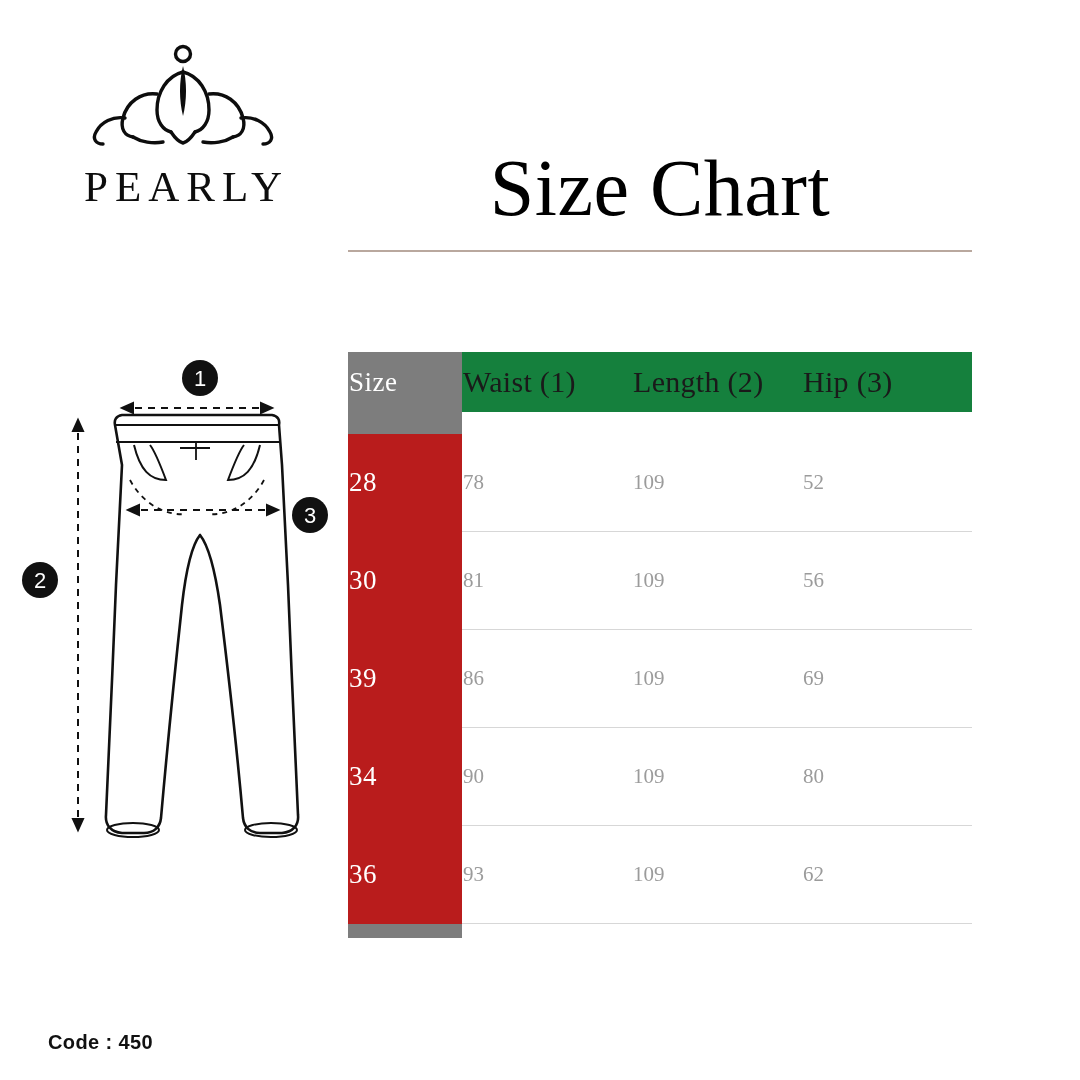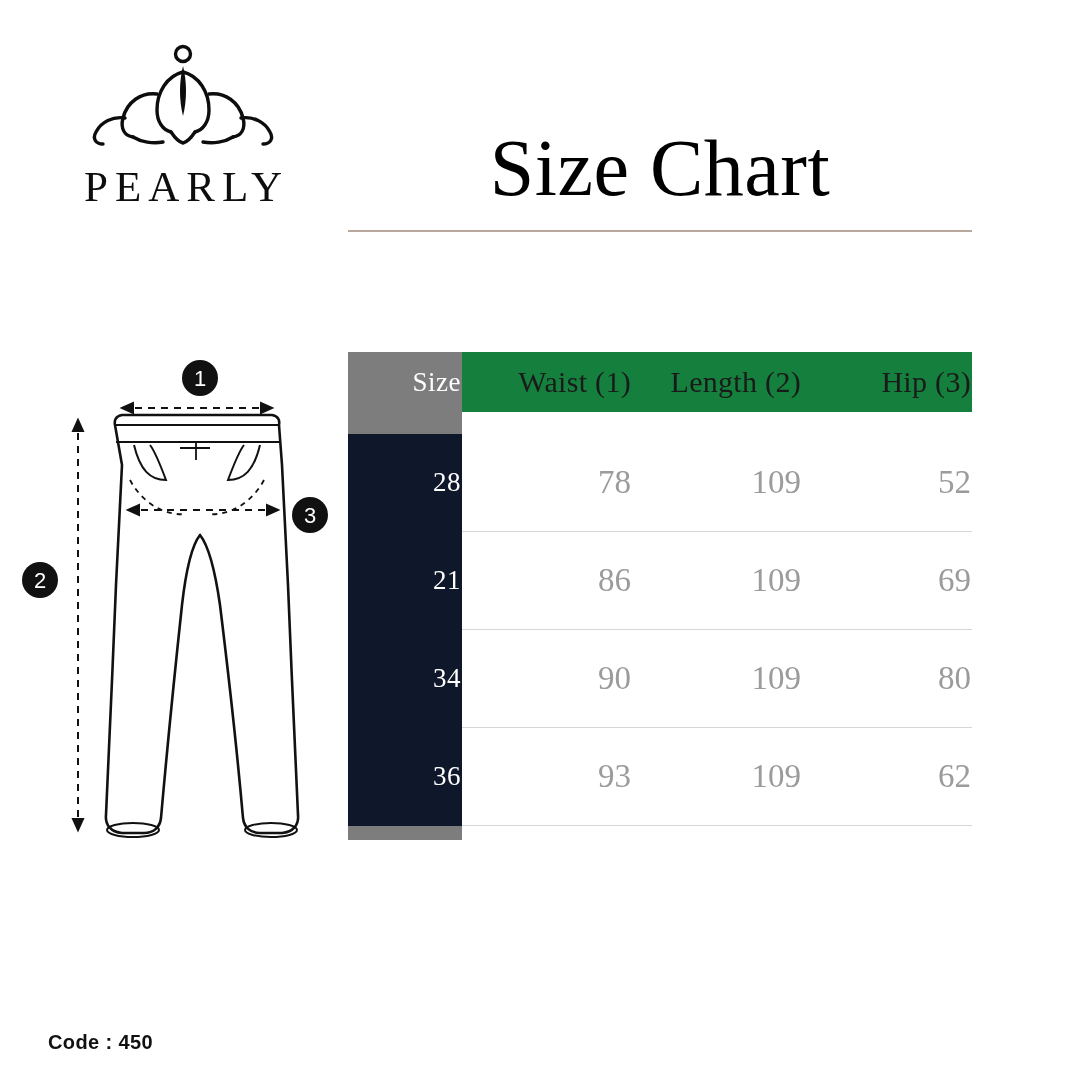--- a/index.html
+++ b/index.html
@@ -54,20 +54,21 @@
     width: 624px;
     text-align: center;
   }
   .title {
     font-family: "Liberation Serif", serif;
     font-size: 80px;
     line-height: 1;
     color: #000000;
     font-weight: 400;
     letter-spacing: 0.5px;
+    margin-top: 20px;
   }
   .title-rule {
     margin-top: 22px;
     height: 2px;
     width: 100%;
     background: #b9a89e;
   }
 
   
   .illus {
@@ -85,21 +86,21 @@
     top: 352px;
     width: 624px;
   }
   table.size-table {
     border-collapse: collapse;
     width: 100%;
     table-layout: fixed;
   }
   table.size-table th,
   table.size-table td {
-    text-align: right;
+    text-align: left;
     font-family: "Liberation Serif", serif;
   }
   
   th.h-size {
     background: #7d7d7d;
     color: #ffffff;
     font-size: 27px;
     font-weight: 400;
     height: 58px;
     width: 112px;
@@ -117,30 +118,30 @@
   tr.spacer td {
     height: 22px;
     padding: 0;
     border: none;
   }
   tr.spacer td.sz {
     background: #7d7d7d;
   }
   
   td.sz {
-    background: #0f172a;
+    background: #b91c1c;
     color: #ffffff;
     font-size: 27px;
     height: 95px;
     width: 112px;
     letter-spacing: 0.5px;
   }
   td.val {
     color: #9b9b9b;
-    font-size: 33px;
+    font-size: 21px;
     height: 95px;
     border-bottom: 1.5px solid #d7d7d7;
   }
   tr.last td.val {
     border-bottom: 1.5px solid #d7d7d7;
   }
   tr.tail td.sz {
     background: #7d7d7d;
     height: 14px;
   }
@@ -272,21 +273,27 @@
         <td></td>
       </tr>
 
       <tr>
         <td class="sz">28</td>
         <td class="val">78</td>
         <td class="val">109</td>
         <td class="val">52</td>
       </tr>
       <tr>
-        <td class="sz">21</td>
+        <td class="sz">30</td>
+        <td class="val">81</td>
+        <td class="val">109</td>
+        <td class="val">56</td>
+      </tr>
+      <tr>
+        <td class="sz">39</td>
         <td class="val">86</td>
         <td class="val">109</td>
         <td class="val">69</td>
       </tr>
       <tr>
         <td class="sz">34</td>
         <td class="val">90</td>
         <td class="val">109</td>
         <td class="val">80</td>
       </tr>

